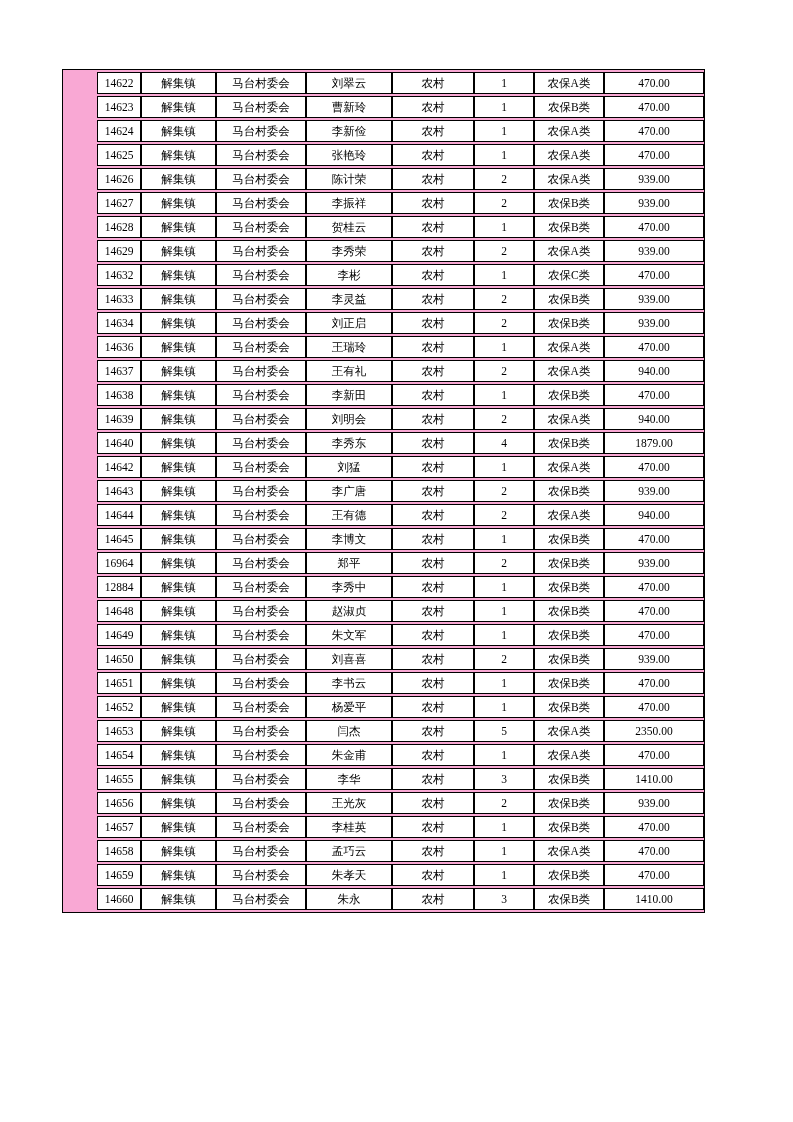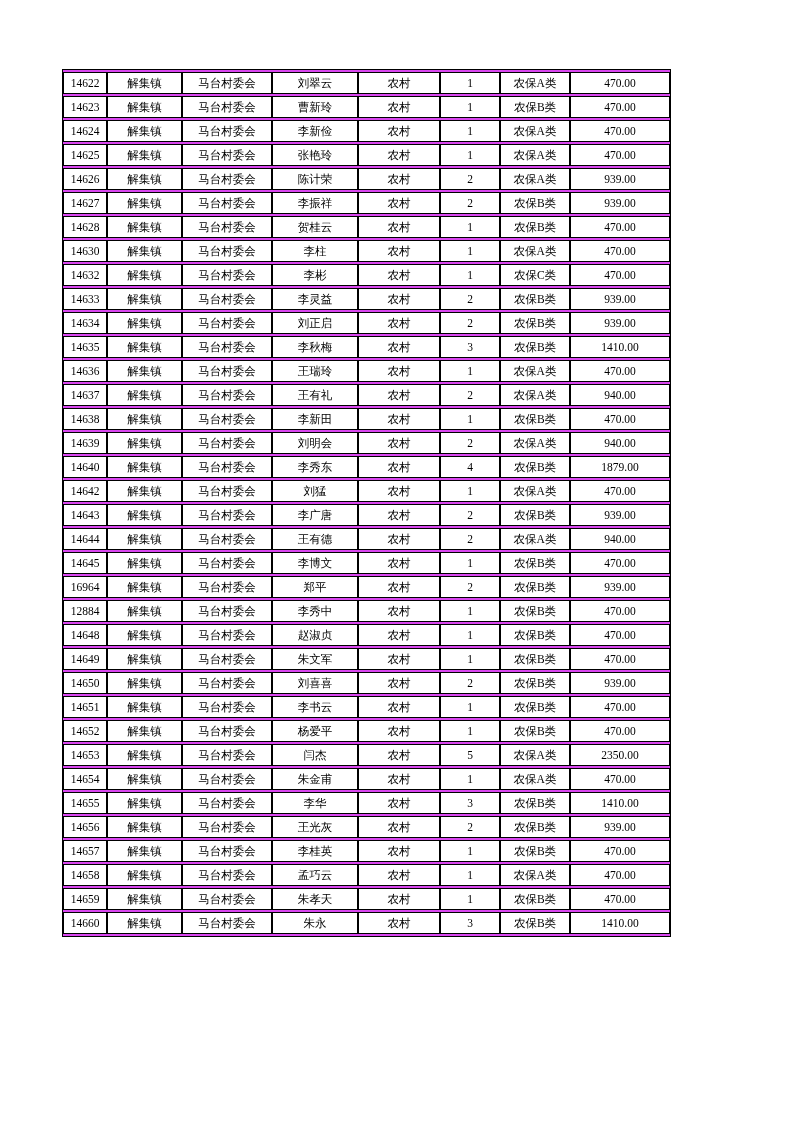--- a/index.html
+++ b/index.html
@@ -17,21 +17,22 @@
   .page {
     position: absolute;
     inset: 0;
     background: #ffffff;
   }
   .table-wrap {
     position: absolute;
     left: 62px;
     top: 69px;
     border: 1px solid #000000;
-    background: #d946ef;
+    background: #f9a8d4;
+    padding-left: 34px;
   }
   table.benefits {
     border-collapse: separate;
     border-spacing: 0 2px;
     table-layout: fixed;
     width: 607px;
   }
   table.benefits td {
     border: 1px solid #000000;
     height: 20px;
@@ -127,28 +128,28 @@
     <td>14628</td>
     <td>解集镇</td>
     <td>马台村委会</td>
     <td>贺桂云</td>
     <td>农村</td>
     <td>1</td>
     <td>农保B类</td>
     <td>470.00</td>
   </tr>
           <tr>
-    <td>14630</td>
-    <td>解集镇</td>
-    <td>马台村委会</td>
-    <td>李柱</td>
-    <td>农村</td>
-    <td>1</td>
-    <td>农保A类</td>
-    <td>470.00</td>
+    <td>14629</td>
+    <td>解集镇</td>
+    <td>马台村委会</td>
+    <td>李秀荣</td>
+    <td>农村</td>
+    <td>2</td>
+    <td>农保A类</td>
+    <td>939.00</td>
   </tr>
           <tr>
     <td>14632</td>
     <td>解集镇</td>
     <td>马台村委会</td>
     <td>李彬</td>
     <td>农村</td>
     <td>1</td>
     <td>农保C类</td>
     <td>470.00</td>
@@ -165,30 +166,20 @@
   </tr>
           <tr>
     <td>14634</td>
     <td>解集镇</td>
     <td>马台村委会</td>
     <td>刘正启</td>
     <td>农村</td>
     <td>2</td>
     <td>农保B类</td>
     <td>939.00</td>
-  </tr>
-          <tr>
-    <td>14635</td>
-    <td>解集镇</td>
-    <td>马台村委会</td>
-    <td>李秋梅</td>
-    <td>农村</td>
-    <td>3</td>
-    <td>农保B类</td>
-    <td>1410.00</td>
   </tr>
           <tr>
     <td>14636</td>
     <td>解集镇</td>
     <td>马台村委会</td>
     <td>王瑞玲</td>
     <td>农村</td>
     <td>1</td>
     <td>农保A类</td>
     <td>470.00</td>

